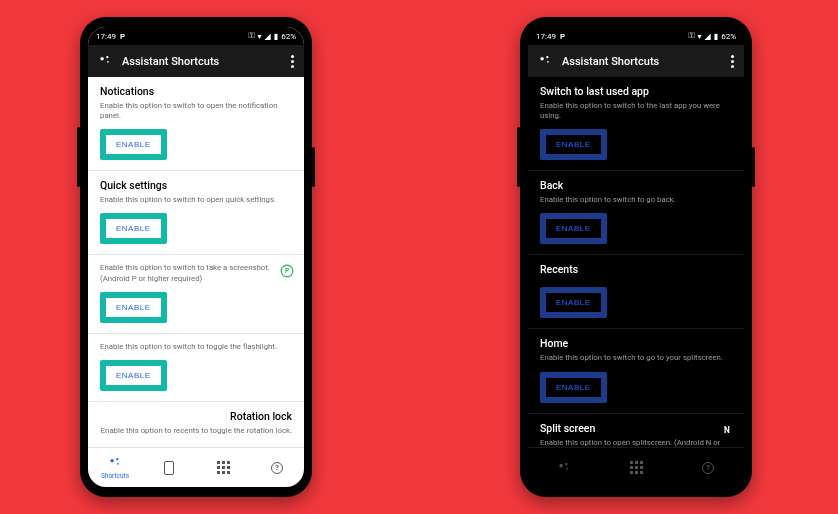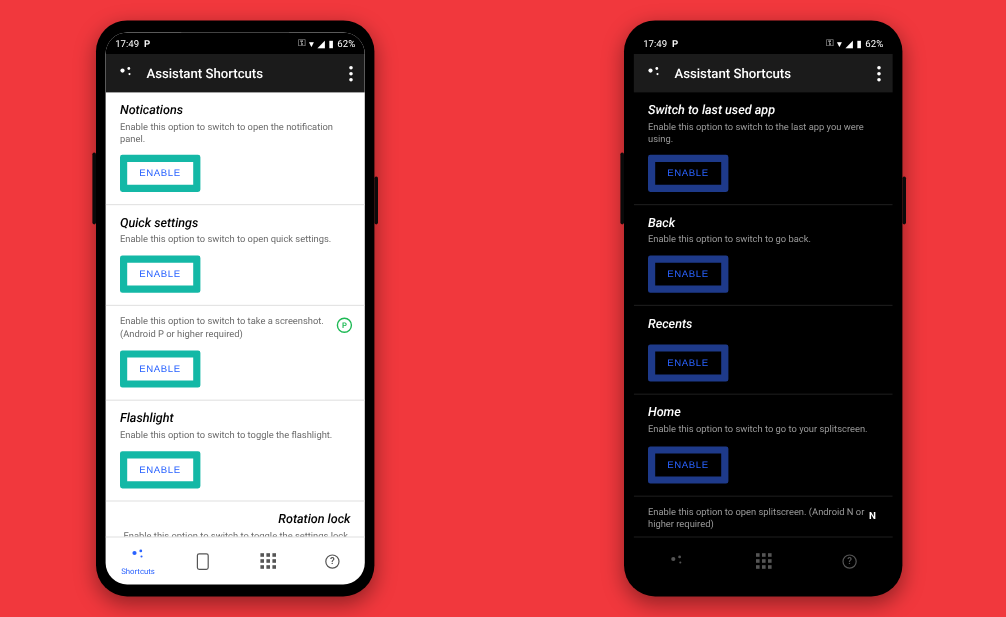--- a/index.html
+++ b/index.html
@@ -75,21 +75,21 @@
   .appbar .title { flex: 1; font-weight: 500; }
   .dot3 { display: flex; flex-direction: column; gap: 2px; }
   .dot3 span { width: 3px; height: 3px; border-radius: 50%; background: #fff; }
   .content { flex: 1; overflow: hidden; }
   .card {
     padding: 8px 12px 10px 12px;
     border-bottom: 1px solid #e4e4e4;
     position: relative;
   }
   .dark .card { border-bottom: 1px solid #1a1a1a; }
-  .card h3 { font-size: 10.5px; font-weight: 500; margin-bottom: 3px; font-style: italic; }
+  .card h3 { font-size: 10.5px; font-weight: 500; margin-bottom: 3px; }
   .dark .card h3 { color: #fff; }
   .card p { font-size: 7.8px; color: #6b6b6b; line-height: 1.3; }
   .dark .card p { color: #9a9a9a; }
   .enable-btn {
     display: inline-block;
     margin-top: 8px;
     border: 6px solid #14b8a6;
     background: transparent;
     color: #2962ff;
     font-size: 8px;
@@ -180,27 +180,26 @@
         <span class="badge">
           <svg viewBox="0 0 24 24">
               <circle cx="12" cy="12" r="10" fill="none" stroke="#1db954" stroke-width="2"></circle>
               <text x="12" y="16" text-anchor="middle" font-size="11" fill="#1db954" font-weight="600">P</text>
             </svg>
         </span>
         <p>Enable this option to switch to take a screenshot. (Android P or higher required)</p>
         <button class="enable-btn">ENABLE</button>
       </div>
       <div class="card">
-        <h3>Flashlight</h3>
         <p>Enable this option to switch to toggle the flashlight.</p>
         <button class="enable-btn">ENABLE</button>
       </div>
       <div class="card" style="border-bottom:none;text-align:right;">
         <h3>Rotation lock</h3>
-        <p>Enable this option to switch to toggle the settings lock.</p>
+        <p>Enable this option to recents to toggle the rotation lock.</p>
       </div>
     </div>
 
     <div class="bottomnav">
       <div class="nav-item active">
         <span class="icon-shortcut">
           <svg viewBox="0 0 24 24" fill="currentColor">
               <circle cx="7" cy="10" r="3"></circle>
               <circle cx="16" cy="7" r="2"></circle>
               <circle cx="17" cy="15" r="1.5"></circle>
@@ -282,20 +281,21 @@
         <h3>Home</h3>
         <p>Enable this option to switch to go to your splitscreen.</p>
         <button class="enable-btn">ENABLE</button>
       </div>
       <div class="card" style="border-bottom:none;">
         <span class="badge">
           <svg viewBox="0 0 24 24">
               <text x="12" y="17" text-anchor="middle" font-size="14" fill="#fff" font-weight="700">N</text>
             </svg>
         </span>
+        <h3>Split screen</h3>
         <p>Enable this option to open splitscreen. (Android N or higher required)</p>
       </div>
     </div>
 
     <div class="bottomnav">
       <div class="nav-item">
         <span class="icon-shortcut">
           <svg viewBox="0 0 24 24" fill="currentColor">
               <circle cx="7" cy="10" r="3"></circle>
               <circle cx="16" cy="7" r="2"></circle>

